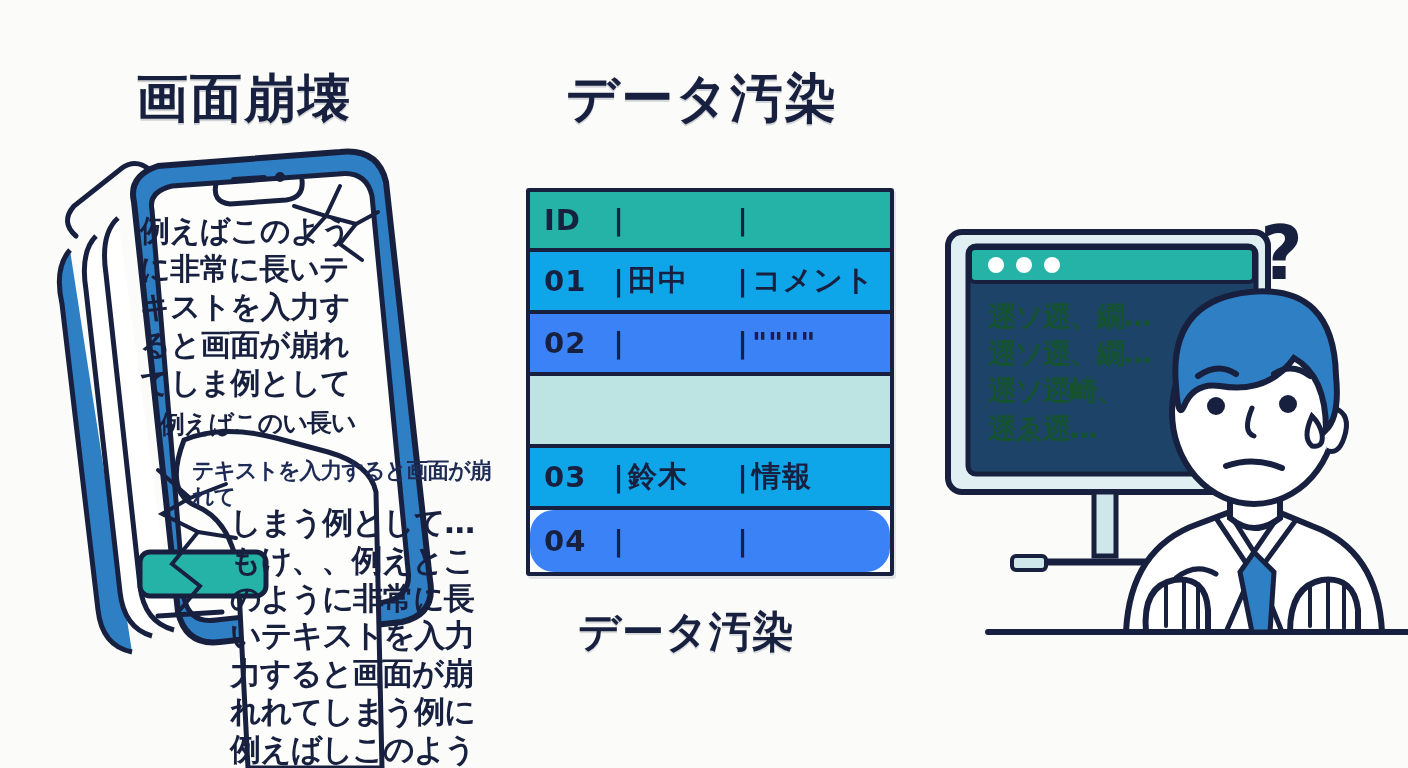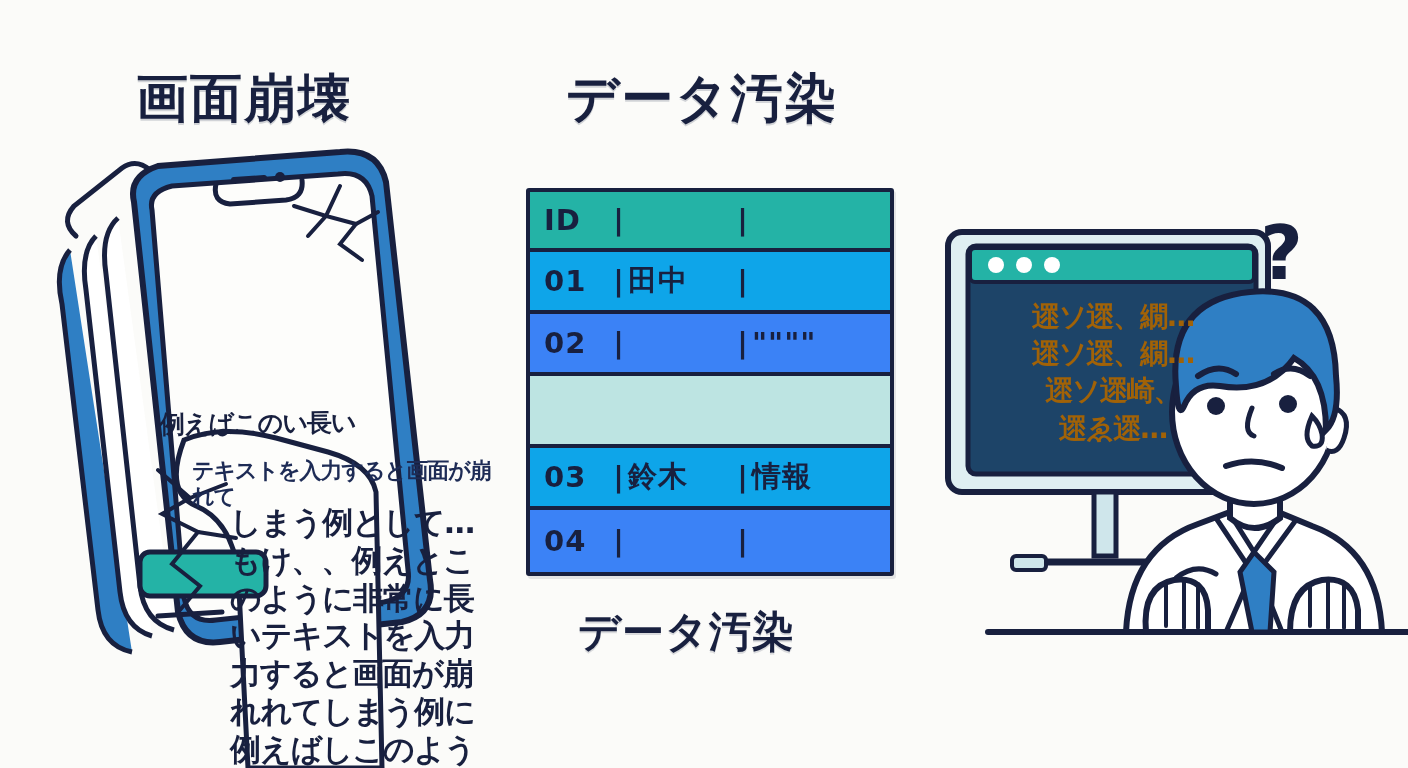--- a/index.html
+++ b/index.html
@@ -119,21 +119,21 @@
     box-sizing: border-box;
     border-bottom: 4px solid #18203f;
     padding: 8px 14px;
     height: 62px;
     font-weight: 700;
     font-size: 29px;
     color: #18203f;
     letter-spacing: 1px;
     white-space: nowrap;
   }
-  .trow:last-child { border-bottom: none; }
+  .trow:last-child { border-bottom: none; border-radius: 24px; }
   .trow.head { background: #24b3a6; height: 60px; }
   .trow.odd  { background: #0ea5e9; }
   .trow.even { background: #3b82f6; }
   .trow.blank { background: #bde4e2; height: 72px; }
   .cell-id   { width: 66px; display: inline-block; }
   .sep       { width: 18px; display: inline-block; text-align: center; font-weight: 700; }
   .cell-name { width: 106px; display: inline-block; }
   .cell-note { display: inline-block; }
 
   #table-caption {
@@ -156,28 +156,27 @@
     width: 478px;
     height: 500px;
   }
   #panel-ops svg { position: absolute; left: 0; top: 0; }
 
   .mojibake {
     position: absolute;
     left: 58px;
     top: 118px;
     width: 250px;
-    color: #a16207;
+    color: #14532d;
     font-weight: 700;
     font-size: 28px;
     line-height: 1.33;
     letter-spacing: -1px;
     white-space: nowrap;
     z-index: 4;
-    text-align: center;
   }
   .mojibake div { overflow: hidden; }
 
   .qmark {
     position: absolute;
     left: 330px;
     top: 30px;
     font-size: 74px;
     font-weight: 700;
     color: #18203f;
@@ -222,40 +221,42 @@
 
       <rect x="100" y="412" width="126" height="44" rx="10" fill="#24b3a6" stroke="#18203f" stroke-width="5"></rect>
       <g fill="none" stroke="#18203f" stroke-width="4" stroke-linecap="round">
         <path d="M118 330 L150 358 L122 374 L158 392 L132 424 L160 446 L140 470"></path>
         <path d="M150 358 L186 344"></path>
         <path d="M158 392 L196 398"></path>
       </g>
       <line x1="118" y1="476" x2="182" y2="472" stroke="#18203f" stroke-width="5" stroke-linecap="round"></line>
     </svg>
 
+    <div class="phone-screen-text">例えばこのように非常に長いテキストを入力すると画面が崩れてしま例として</div>
     <div class="phone-overflow-a">例えばこのい長い</div>
     <div class="phone-overflow-b">テキストを入力すると画面が崩れて</div>
     <div class="phone-overflow-c">しまう例として…もけ、、例えとこのように非常に長いテキストを入力力すると画面が崩れれてしまう例に例えばしこのよう</div>
   </div>
 
   <div id="panel-table">
 
     <div class="trow head">
       <span class="cell-id">ID</span>
       <span class="sep">|</span>
       <span class="cell-name"></span>
       <span class="sep">|</span>
       <span class="cell-note"></span>
     </div>
 
     <div class="trow odd">
       <span class="cell-id">01</span>
       <span class="sep">|</span>
       <span class="cell-name">田中</span>
       <span class="sep">|</span>
+      <span class="cell-note">コメント</span>
     </div>
 
     <div class="trow even">
       <span class="cell-id">02</span>
       <span class="sep">|</span>
       <span class="cell-name"></span>
       <span class="sep">|</span>
       <span class="cell-note">""""</span>
     </div>
 

